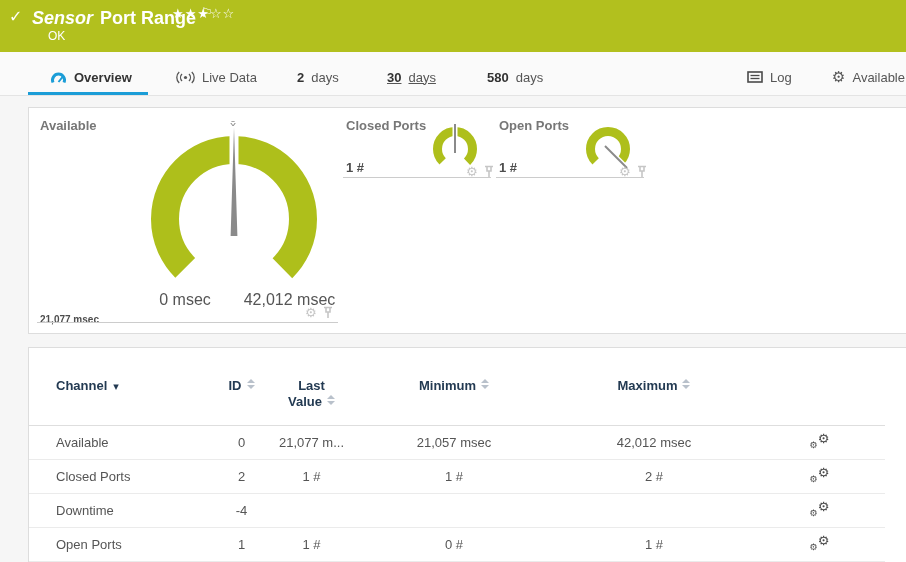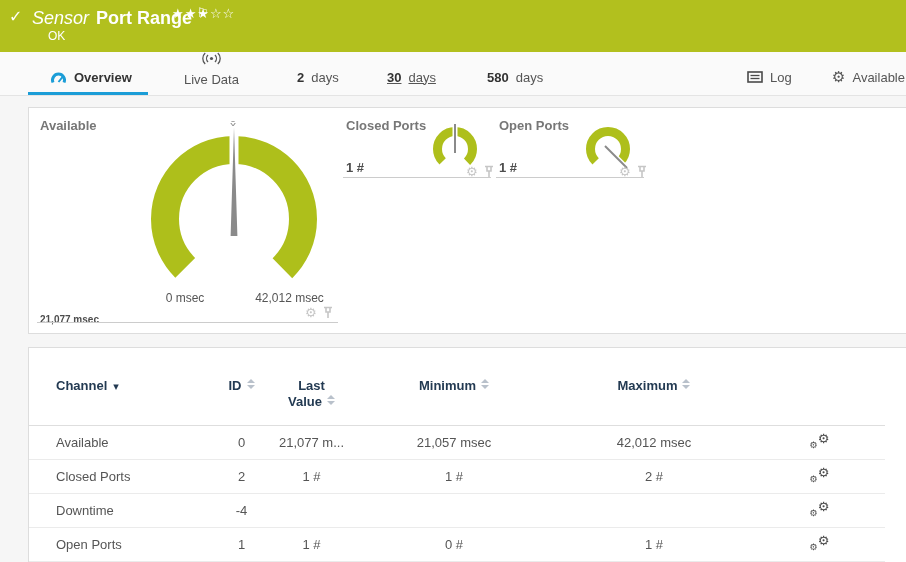--- a/index.html
+++ b/index.html
@@ -7,21 +7,21 @@
   body {
     width:906px; height:562px; overflow:hidden; position:relative;
     background:#f6f6f6; font-family:"Liberation Sans", sans-serif; color:#555;
   }
   .glyph { font-family:"DejaVu Sans", sans-serif; }
 
   
   .hdr { position:absolute; top:0; left:0; width:906px; height:52px; background:#b2c01e; color:#fff; }
   .hdr-check { position:absolute; left:9px; top:7px; font-size:16px; font-weight:bold; }
   .hdr-line1 { position:absolute; left:32px; top:5px; font-size:18px; white-space:nowrap; }
-  .hdr-type { font-style:italic; font-weight:400; margin-right:7px; }
+  .hdr-type { font-style:italic; font-weight:700; margin-right:7px; }
   .hdr-title { font-weight:700; }
   .hdr-flag { font-size:13px; vertical-align:7px; margin-left:5px; }
   .hdr-stars { position:absolute; left:172px; top:6px; font-size:13px; letter-spacing:1px; }
   .hdr-ok { position:absolute; left:48px; top:29px; font-size:12px; font-weight:400; }
 
   
   .tabs { position:absolute; top:52px; left:0; width:906px; height:44px; background:#fafafa; border-bottom:1px solid #e4e4e4; }
   .tab { position:absolute; top:0; height:50px; display:flex; align-items:center; gap:7px; font-size:13px; color:#555; cursor:pointer; white-space:nowrap; }
   .tab .num { font-weight:700; color:#333; }
   .tab.active .tab-label { color:#333; font-weight:700; }
@@ -31,21 +31,21 @@
   
   .panel { position:absolute; left:28px; width:890px; background:#fff; border:1px solid #ddd; }
   #panel-gauges { top:107px; height:227px; }
   #panel-table  { top:347px; height:240px; }
 
   .cell-title { position:absolute; font-size:13px; font-weight:700; color:#777; }
   .cell-value { position:absolute; font-weight:700; color:#4d4d4d; }
   .cell-line  { position:absolute; height:1px; background:#ccc; }
   .cell-icons { position:absolute; display:flex; gap:6px; align-items:center; color:#c6c6c6; }
   .cell-icons .gear { font-size:13px; line-height:1; }
-  .scale-label { position:absolute; font-size:12px; color:#555; text-align:center; }
+  .scale-label { position:absolute; font-size:16px; color:#555; text-align:center; }
   .xbar { position:absolute; left:196px; top:11px; width:16px; text-align:center; font-size:11px; color:#8f8f8f; }
 
   .gauge-big   { position:absolute; left:110px; top:16px; }
   .gauge-small { position:absolute; top:14px; }
 
   
   table { position:absolute; left:0; top:30px; border-collapse:collapse; table-layout:fixed; width:856px; }
   th { font-size:13px; color:#233a52; vertical-align:top; padding:0 0 14px 0; border-bottom:1px solid #dedede; font-weight:700; line-height:1.25; }
   td { font-size:13px; color:#555; height:34px; border-bottom:1px solid #ebebeb; padding:0; }
   .col-channel { text-align:left; padding-left:27px; }
@@ -73,21 +73,21 @@
 </div>
 
 <div class="tabs">
   <div class="tab active" style="left:50px;">
     <svg width="17" height="15" viewBox="0 0 17 15">
       <path d="M3,12.5 A6,6 0 1 1 14,12.5" fill="none" stroke="#1b9dd7" stroke-width="3"></path>
       <line x1="8.5" y1="12" x2="12.5" y2="7" stroke="#1b9dd7" stroke-width="2"></line>
     </svg>
     <span class="tab-label">Overview</span>
   </div>
-  <div class="tab" style="left:184px;flex-direction:column;">
+  <div class="tab" style="left:176px;">
     <svg width="19" height="13" viewBox="0 0 19 13">
       <circle cx="9.5" cy="6.5" r="1.6" fill="#555"></circle>
       <path d="M6,3 a5,5 0 0 0 0,7 M13,3 a5,5 0 0 1 0,7" fill="none" stroke="#555" stroke-width="1.3"></path>
       <path d="M3.2,1 a7.5,7.5 0 0 0 0,11 M15.8,1 a7.5,7.5 0 0 1 0,11" fill="none" stroke="#555" stroke-width="1.3"></path>
     </svg>
     <span class="tab-label">Live Data</span>
   </div>
   <div class="tab" style="left:297px;">
     <span class="num">2</span>
     <span>days</span>

